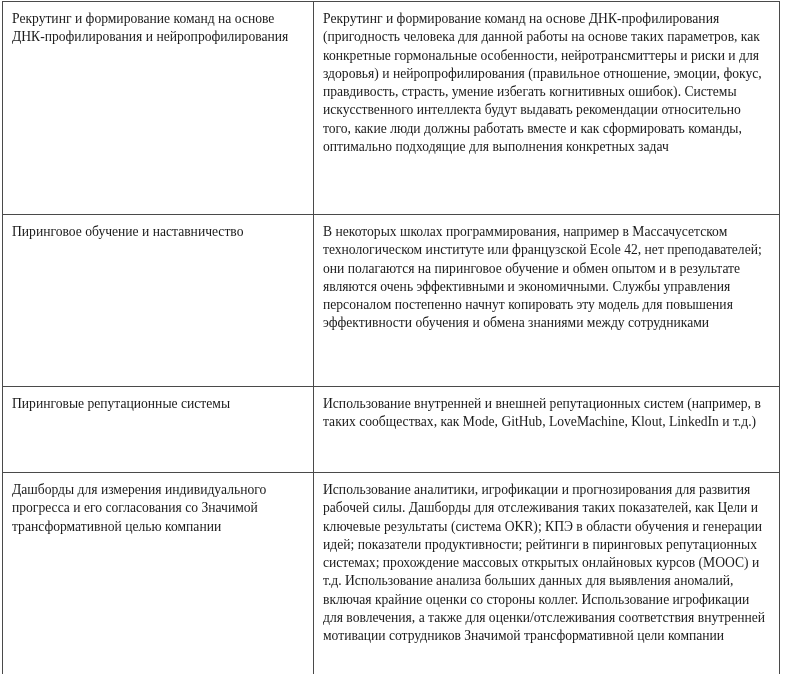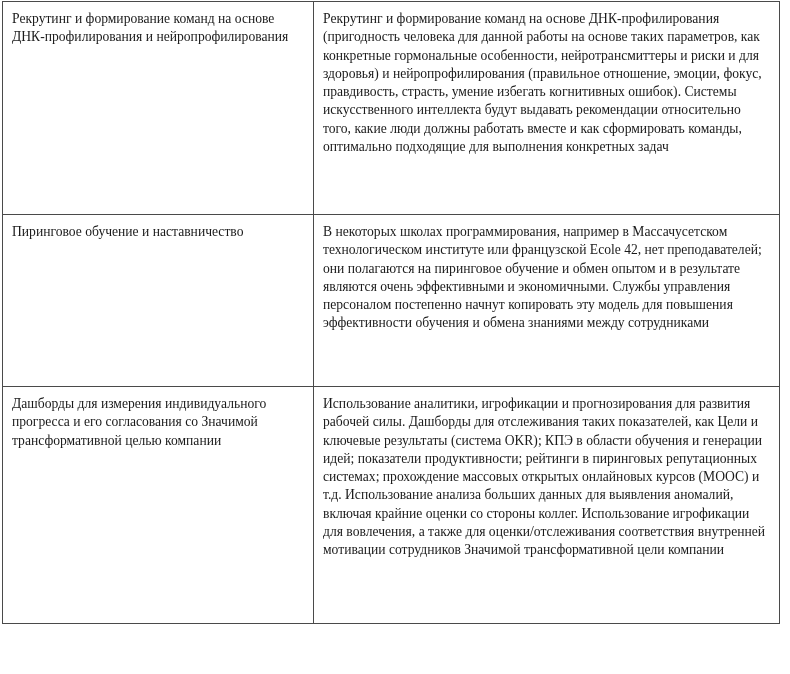--- a/index.html
+++ b/index.html
@@ -83,20 +83,28 @@
 
       <tr class="row-2">
         <td class="cell-left">
           <span class="cell-text">Пиринговое обучение и наставничество</span>
         </td>
         <td class="cell-right">
           <span class="cell-text">В некоторых школах программирования, например в Массачусетском технологическом институте или французской Ecole 42, нет преподавателей; они полагаются на пиринговое обучение и обмен опытом и в результате являются очень эффективными и экономичными. Службы управления персоналом постепенно начнут копировать эту модель для повышения эффективности обучения и обмена знаниями между сотрудниками</span>
         </td>
       </tr>
 
+      <tr class="row-3">
+        <td class="cell-left">
+          <span class="cell-text">Пиринговые репутационные системы</span>
+        </td>
+        <td class="cell-right">
+          <span class="cell-text">Использование внутренней и внешней репутационных систем (например, в таких сообществах, как Mode, GitHub, LoveMachine, Klout, LinkedIn и т.д.)</span>
+        </td>
+      </tr>
 
       <tr class="row-4">
         <td class="cell-left">
           <span class="cell-text">Дашборды для измерения индивидуального прогресса и его согласования со Значимой трансформативной целью компании</span>
         </td>
         <td class="cell-right">
           <span class="cell-text">Использование аналитики, игрофикации и прогнозирования для развития рабочей силы. Дашборды для отслеживания таких показателей, как Цели и ключевые результаты (система OKR); КПЭ в области обучения и генерации идей; показатели продуктивности; рейтинги в пиринговых репутационных системах; прохождение массовых открытых онлайновых курсов (МООС) и т.д. Использование анализа больших данных для выявления аномалий, включая крайние оценки со стороны коллег. Использование игрофикации для вовлечения, а также для оценки/отслеживания соответствия внутренней мотивации сотрудников Значимой трансформативной цели компании</span>
         </td>
       </tr>
 

